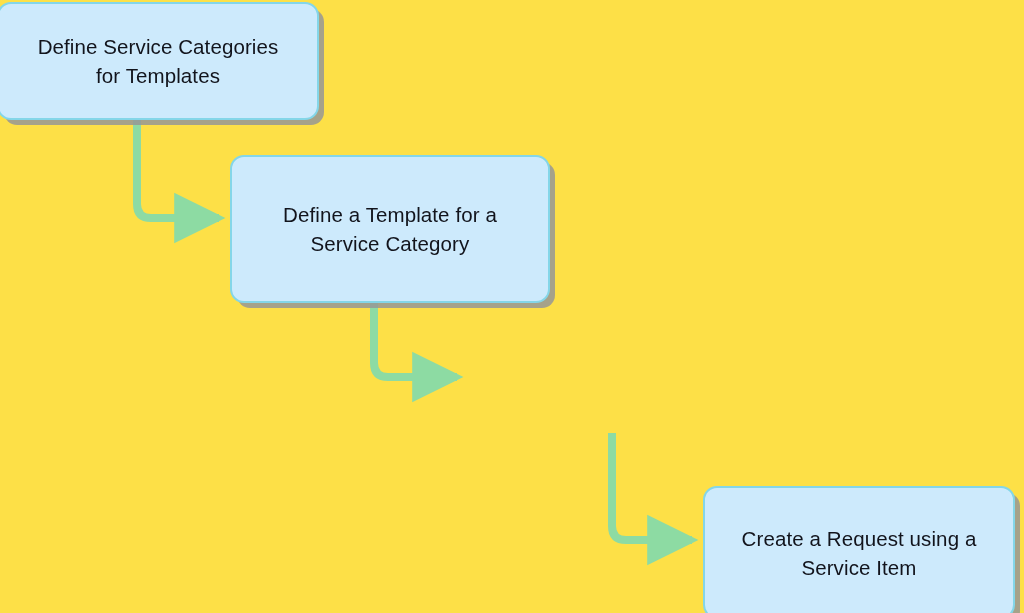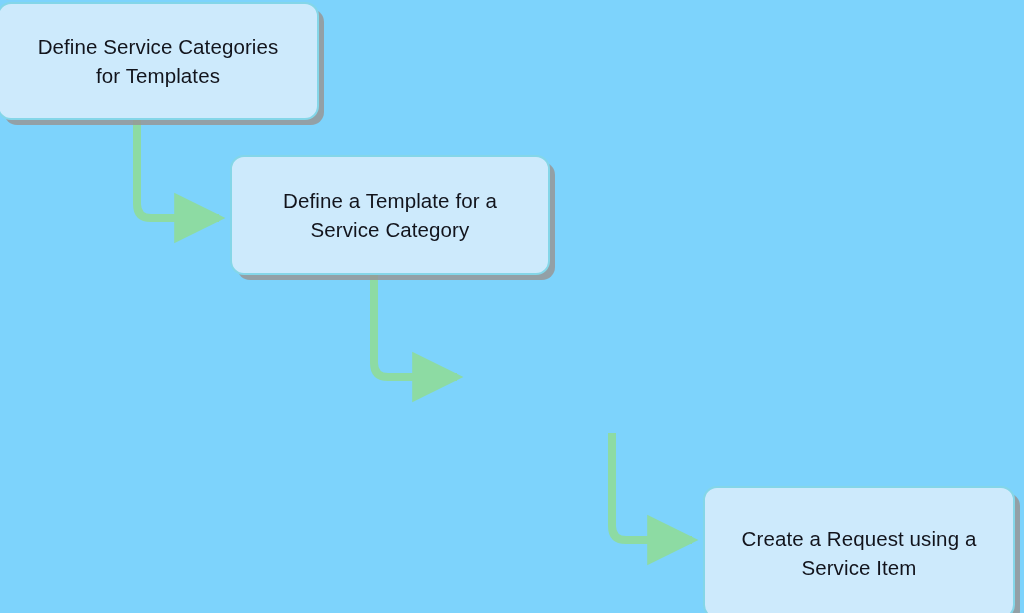--- a/index.html
+++ b/index.html
@@ -7,21 +7,21 @@
     padding: 0;
     background: #ffffff;
   }
   body {
     font-family: "Liberation Sans", sans-serif;
   }
   #canvas {
     position: relative;
     width: 1024px;
     height: 613px;
-    background: #7dd3fc;
+    background: #fde047;
     overflow: hidden;
   }
   .edge-layer {
     position: absolute;
     left: 0;
     top: 0;
     width: 1024px;
     height: 613px;
     pointer-events: none;
   }
@@ -40,21 +40,21 @@
   .node-label {
     display: block;
     color: #12141c;
     font-size: 20.5px;
     line-height: 29px;
     letter-spacing: 0.1px;
     padding: 0 12px;
     white-space: pre-line;
   }
   #node-0 { left: -3px;  top: 2px;   width: 322px; height: 118px; }
-  #node-1 { left: 230px; top: 155px; width: 320px; height: 120px; }
+  #node-1 { left: 230px; top: 155px; width: 320px; height: 148px; }
   #node-2 { left: 468px; top: 314px; width: 320px; height: 119px; }
   #node-3 { left: 703px; top: 486px; width: 312px; height: 133px; }
 </style>
 </head>
 <body>
 
 <div id="canvas">
 
   <svg class="edge-layer" viewBox="0 0 1024 613" width="1024" height="613" xmlns="http://www.w3.org/2000/svg">
     <defs>

